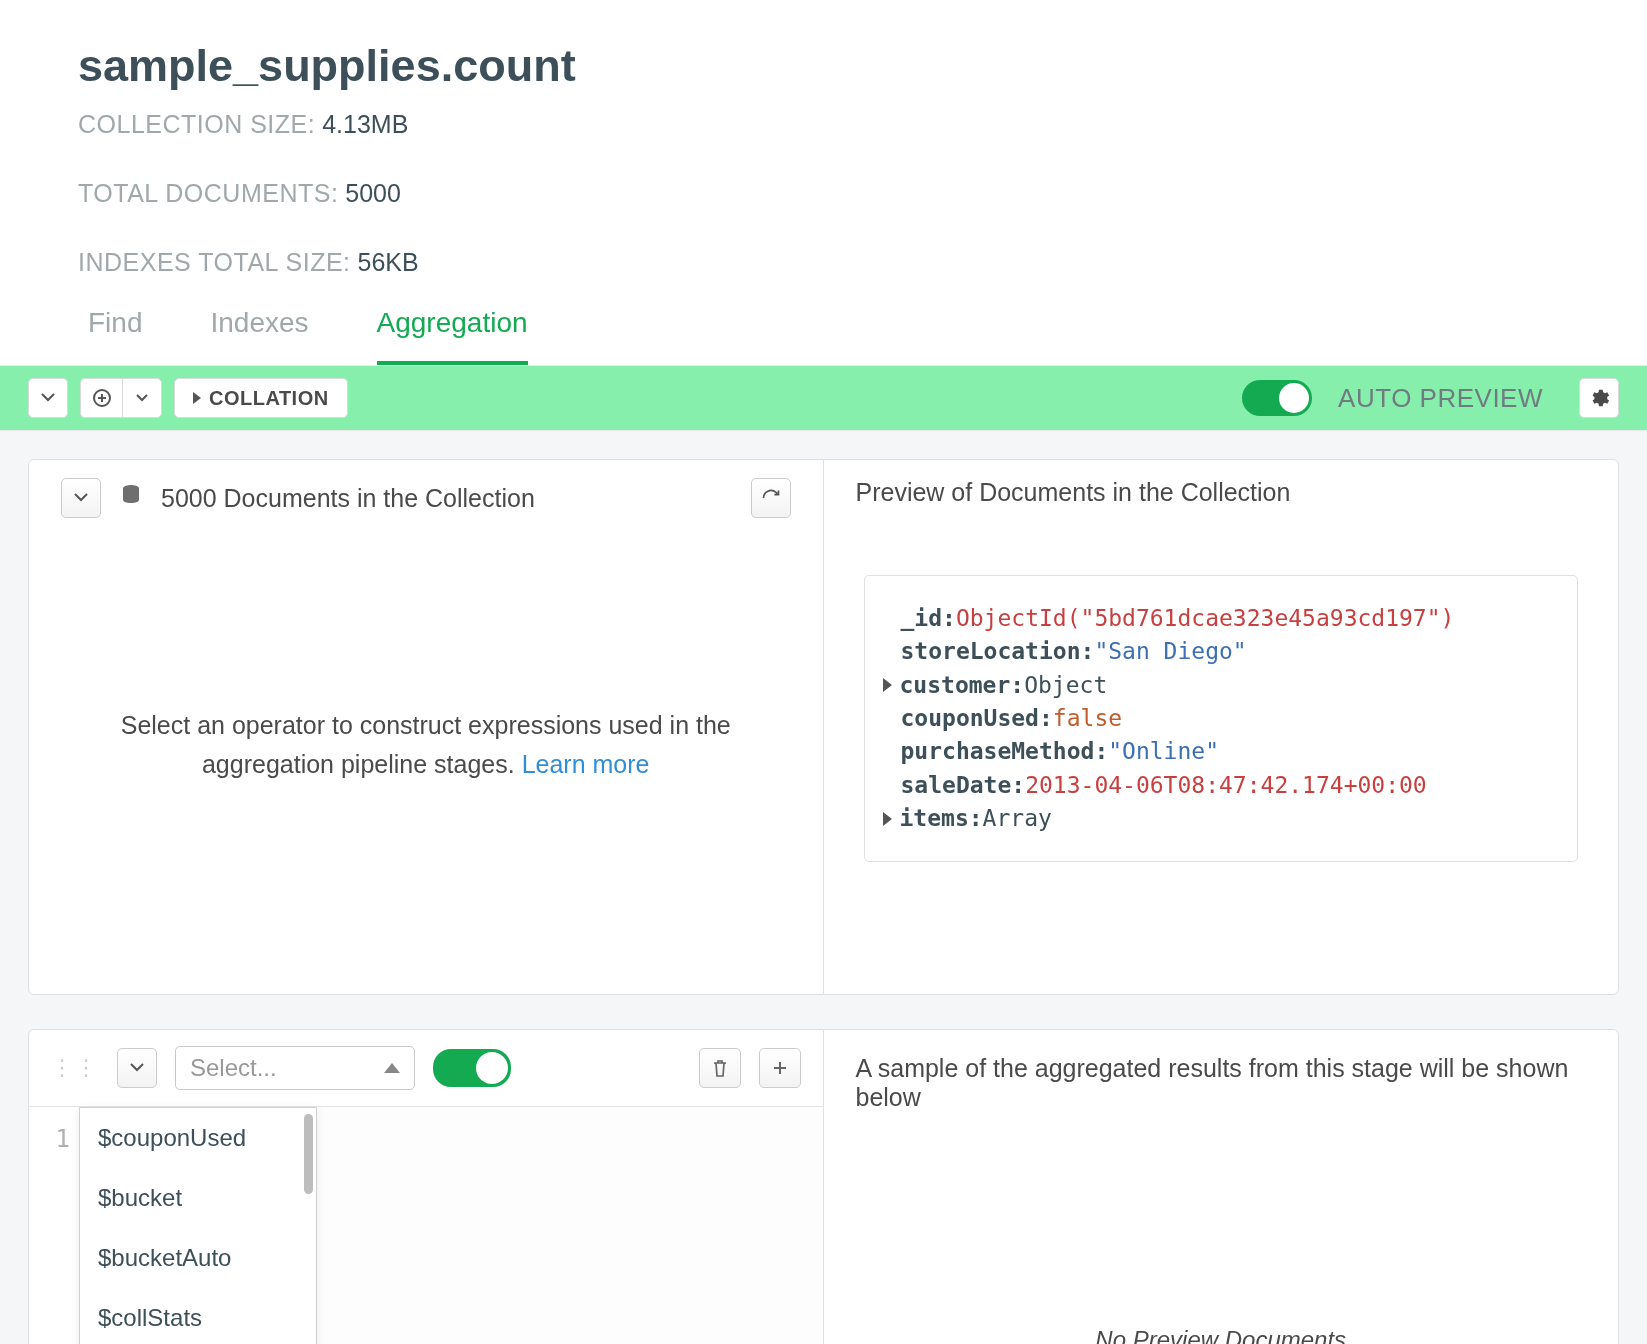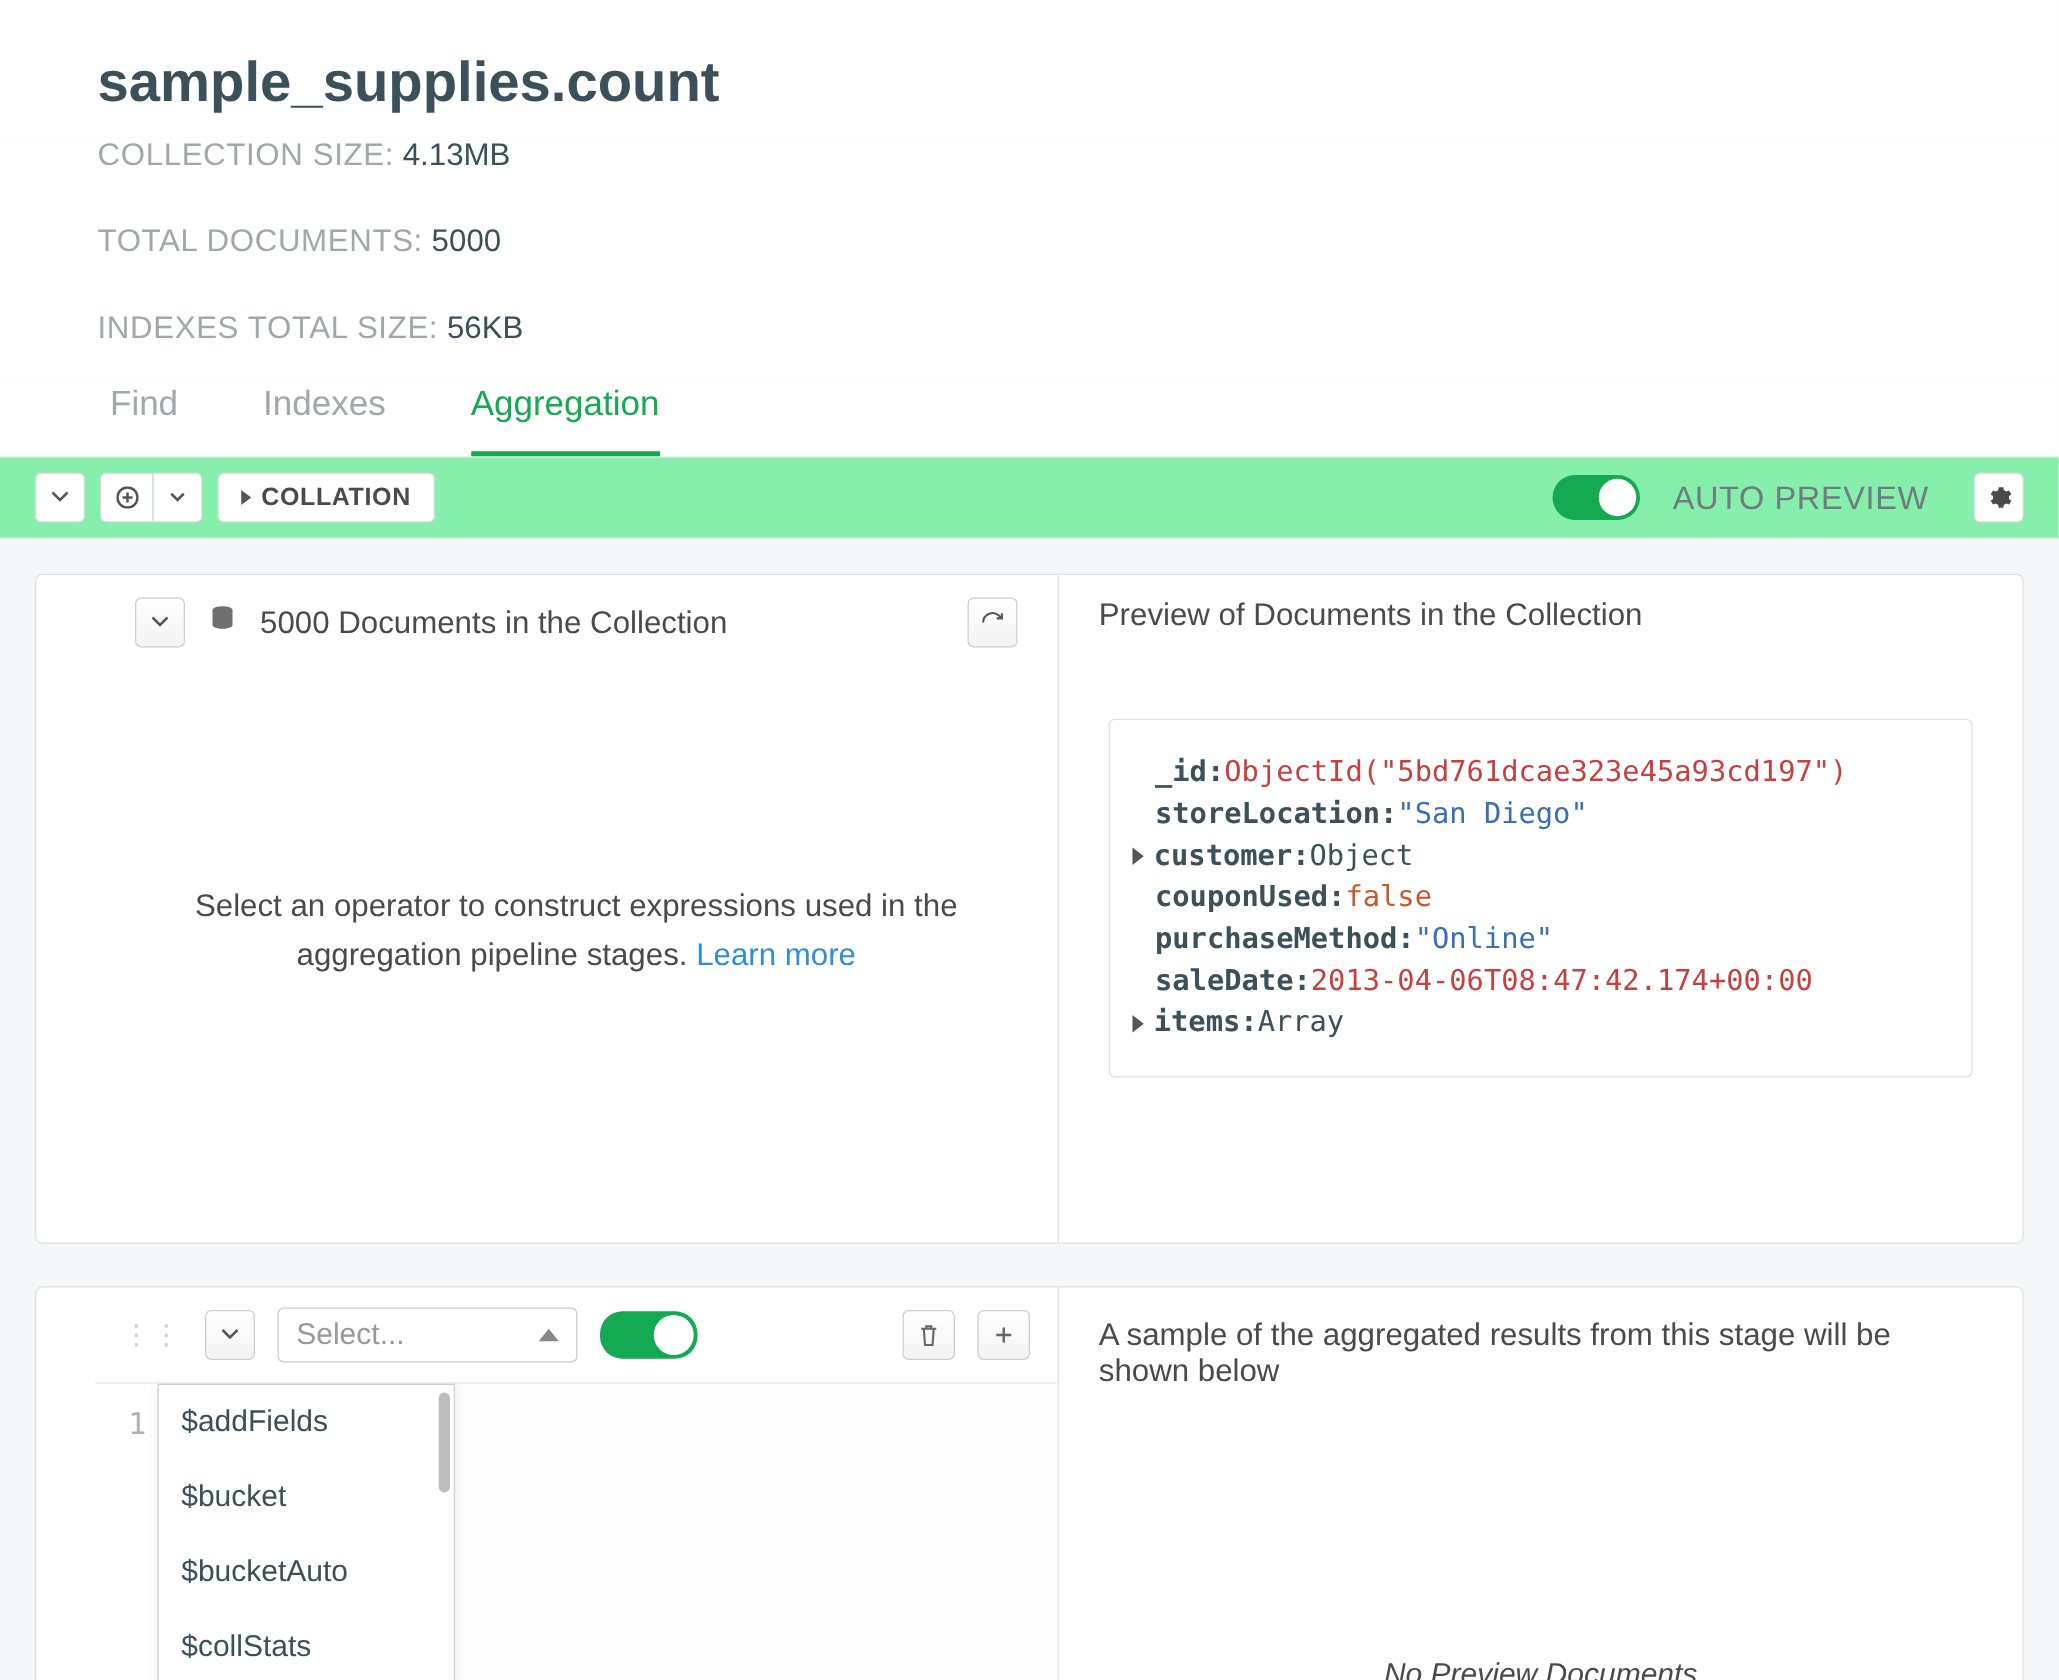--- a/index.html
+++ b/index.html
@@ -107,21 +107,20 @@
     display: flex; align-items: center; justify-content: center; cursor: pointer;
   }
   .gear-btn svg { width: 22px; height: 22px; fill: #4a4a4a; }
 
   .content { padding: 28px; background: #f5f6f7; }
   .card {
     background: #fff;
     border: 1px solid #e0e0e0;
     border-radius: 6px;
     display: flex;
-    padding-left: 47px;
   }
   .card-left {
     width: 50%;
     border-right: 1px solid #e0e0e0;
     position: relative;
   }
   .card-right { width: 50%; }
   .pane-header {
     display: flex;
     align-items: center;
@@ -417,21 +416,21 @@
         <div class="tiny-icon-btn">
           <svg width="16" height="16" viewBox="0 0 16 16">
               <path d="M8 2v12M2 8h12" stroke="#666" stroke-width="2"></path>
             </svg>
         </div>
       </div>
       <div class="stage-body-left">
         <div class="editor-gutter">1</div>
         <div class="editor-area">
           <div class="options-flyout">
-            <div class="opt-item">$addFields</div>
+            <div class="opt-item">$couponUsed</div>
             <div class="opt-item">$bucket</div>
             <div class="opt-item">$bucketAuto</div>
             <div class="opt-item">$collStats</div>
             <div class="opt-item hover">$count</div>
             <div class="opt-item">$facet</div>
             <div class="scroll-thumb"></div>
             <svg class="cursor" viewBox="0 0 24 30">
                 <path d="M4 2l0 22 5-5 3 7 4-2-3-7 7 0z" fill="#fff" stroke="#000" stroke-width="1.4"></path>
               </svg>
           </div>

